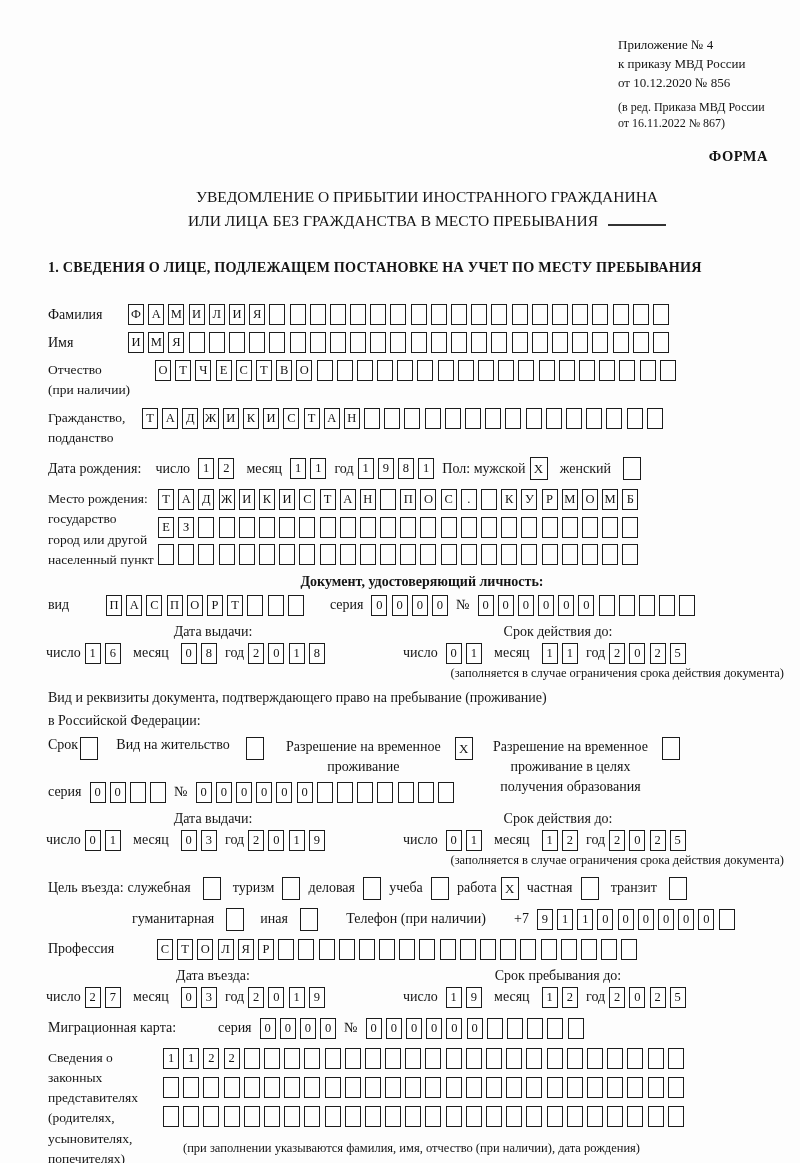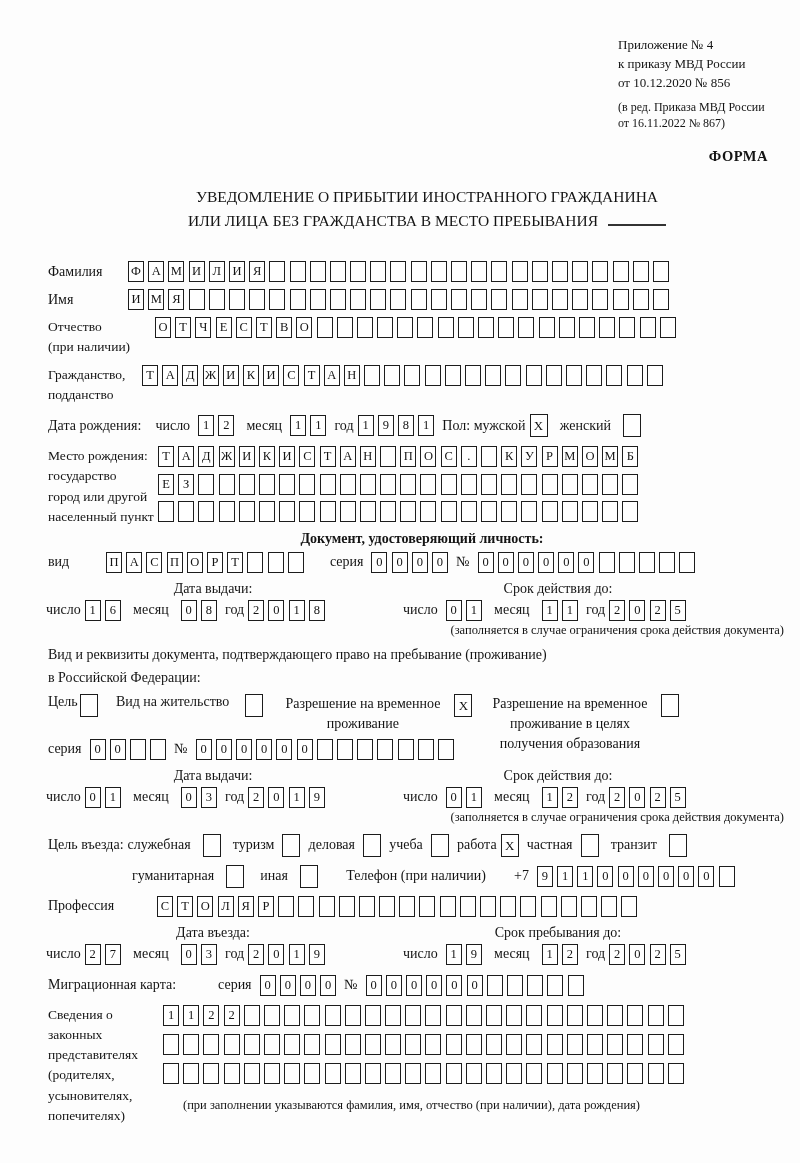--- a/index.html
+++ b/index.html
@@ -54,20 +54,21 @@
 
   <div class="forma">ФОРМА</div>
 
   <div class="title">
     <div>УВЕДОМЛЕНИЕ О ПРИБЫТИИ ИНОСТРАННОГО ГРАЖДАНИНА</div>
     <div>
       <span>ИЛИ ЛИЦА БЕЗ ГРАЖДАНСТВА В МЕСТО ПРЕБЫВАНИЯ</span><span class="t-underline"></span>
     </div>
   </div>
 
+  <div class="section-h">1. СВЕДЕНИЯ О ЛИЦЕ, ПОДЛЕЖАЩЕМ ПОСТАНОВКЕ НА УЧЕТ ПО МЕСТУ ПРЕБЫВАНИЯ</div>
 
   <div class="row" style="margin-top:28px;">
     <span class="lbl" style="width:80px;">Фамилия</span>
     <span class="cells">
         <span class="cell">Ф</span>
         <span class="cell">А</span>
         <span class="cell">М</span>
         <span class="cell">И</span>
         <span class="cell">Л</span>
         <span class="cell">И</span>
@@ -394,21 +395,21 @@
         <span class="cell">2</span>
         <span class="cell">5</span>
       </span>
   </div>
   <div class="note">(заполняется в случае ограничения срока действия документа)</div>
 
   <div class="plain" style="margin-top:9px;">Вид и реквизиты документа, подтверждающего право на пребывание (проживание)</div>
   <div class="plain">в Российской Федерации:</div>
 
   <div class="row top" style="margin-top:8px;">
-    <span class="lbl">Цель</span>
+    <span class="lbl">Срок</span>
     <span class="cells cb" style="margin-left:2px;">
         <span class="cell"></span>
       </span>
     <span class="lbl" style="margin-left:14px;">Вид на жительство</span>
     <span class="cells cb" style="margin-left:16px;">
         <span class="cell"></span>
       </span>
     <span class="ckl" style="margin-left:18px;">
       <span>Разрешение на временное</span><br>
       <span>проживание</span>

